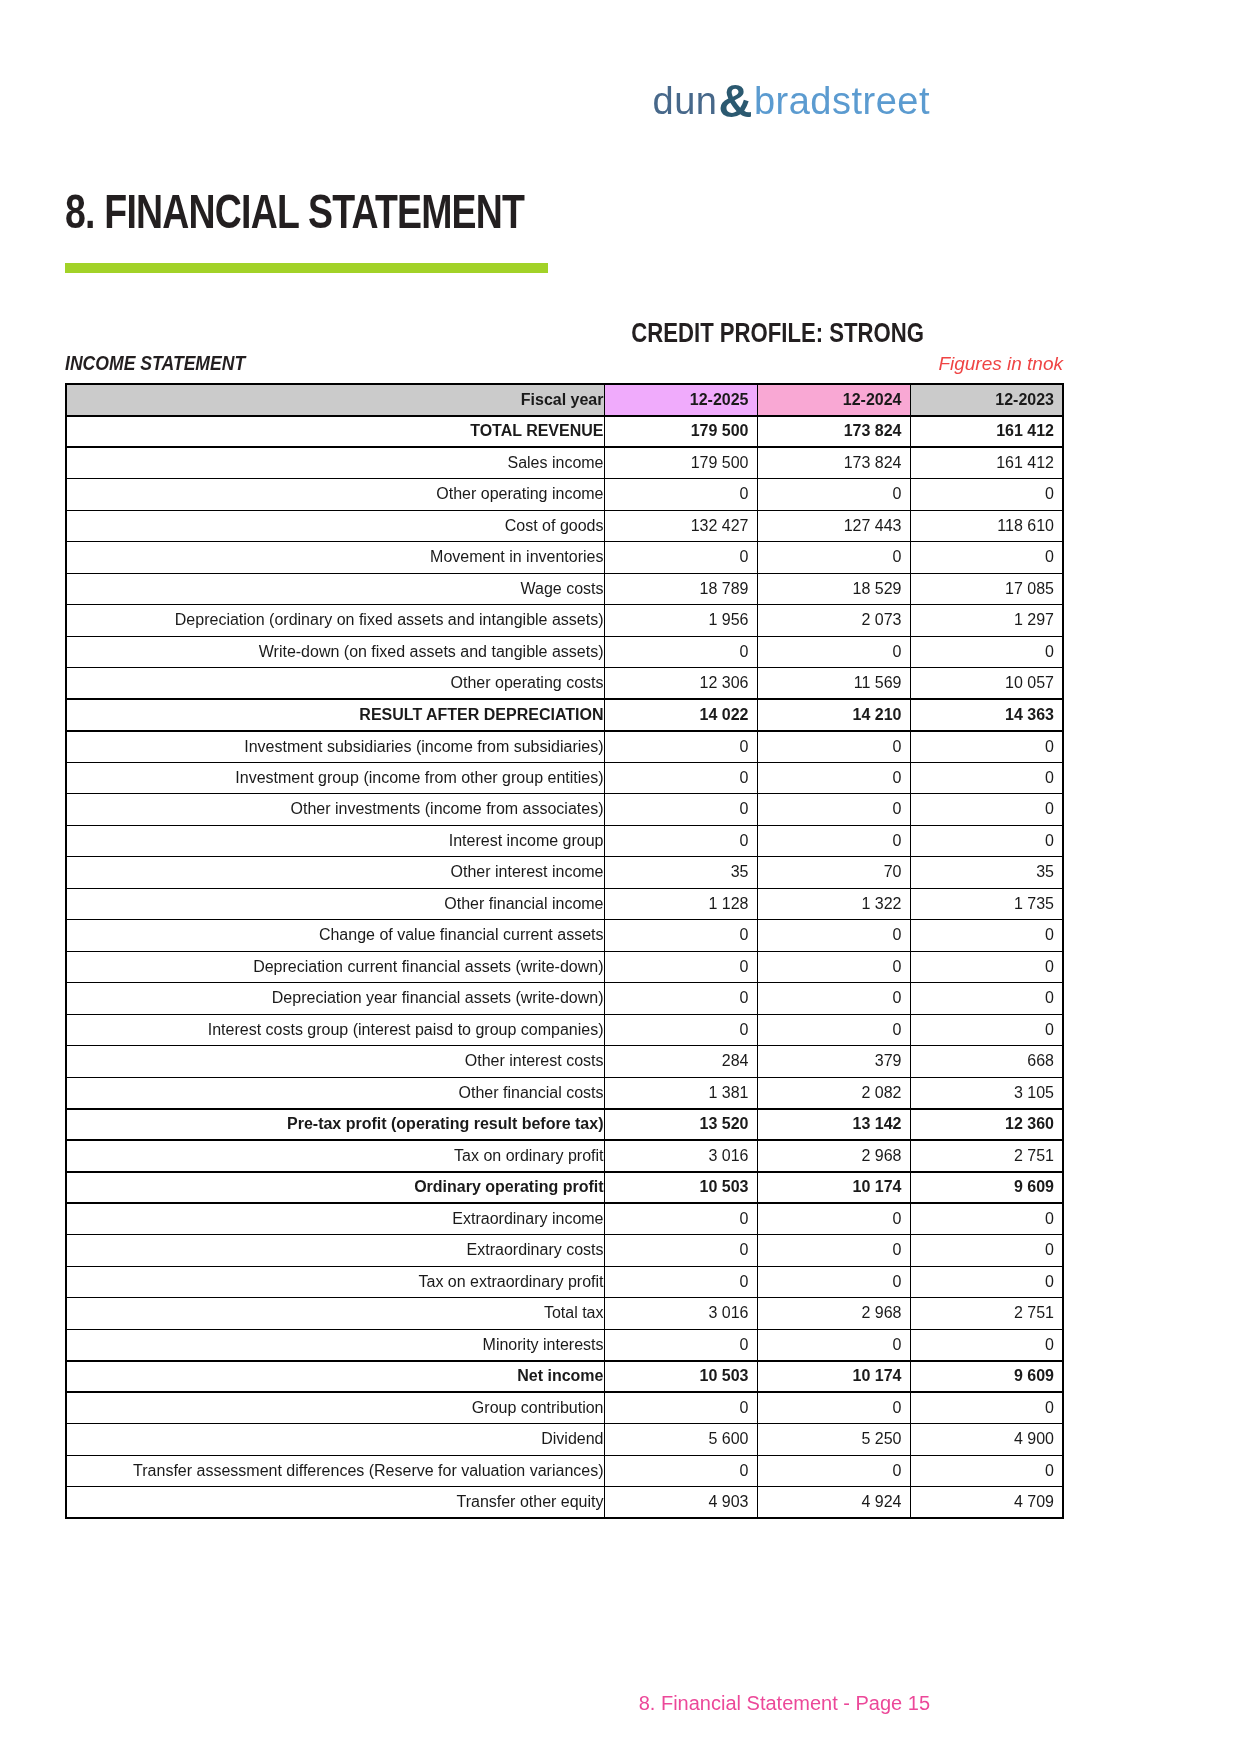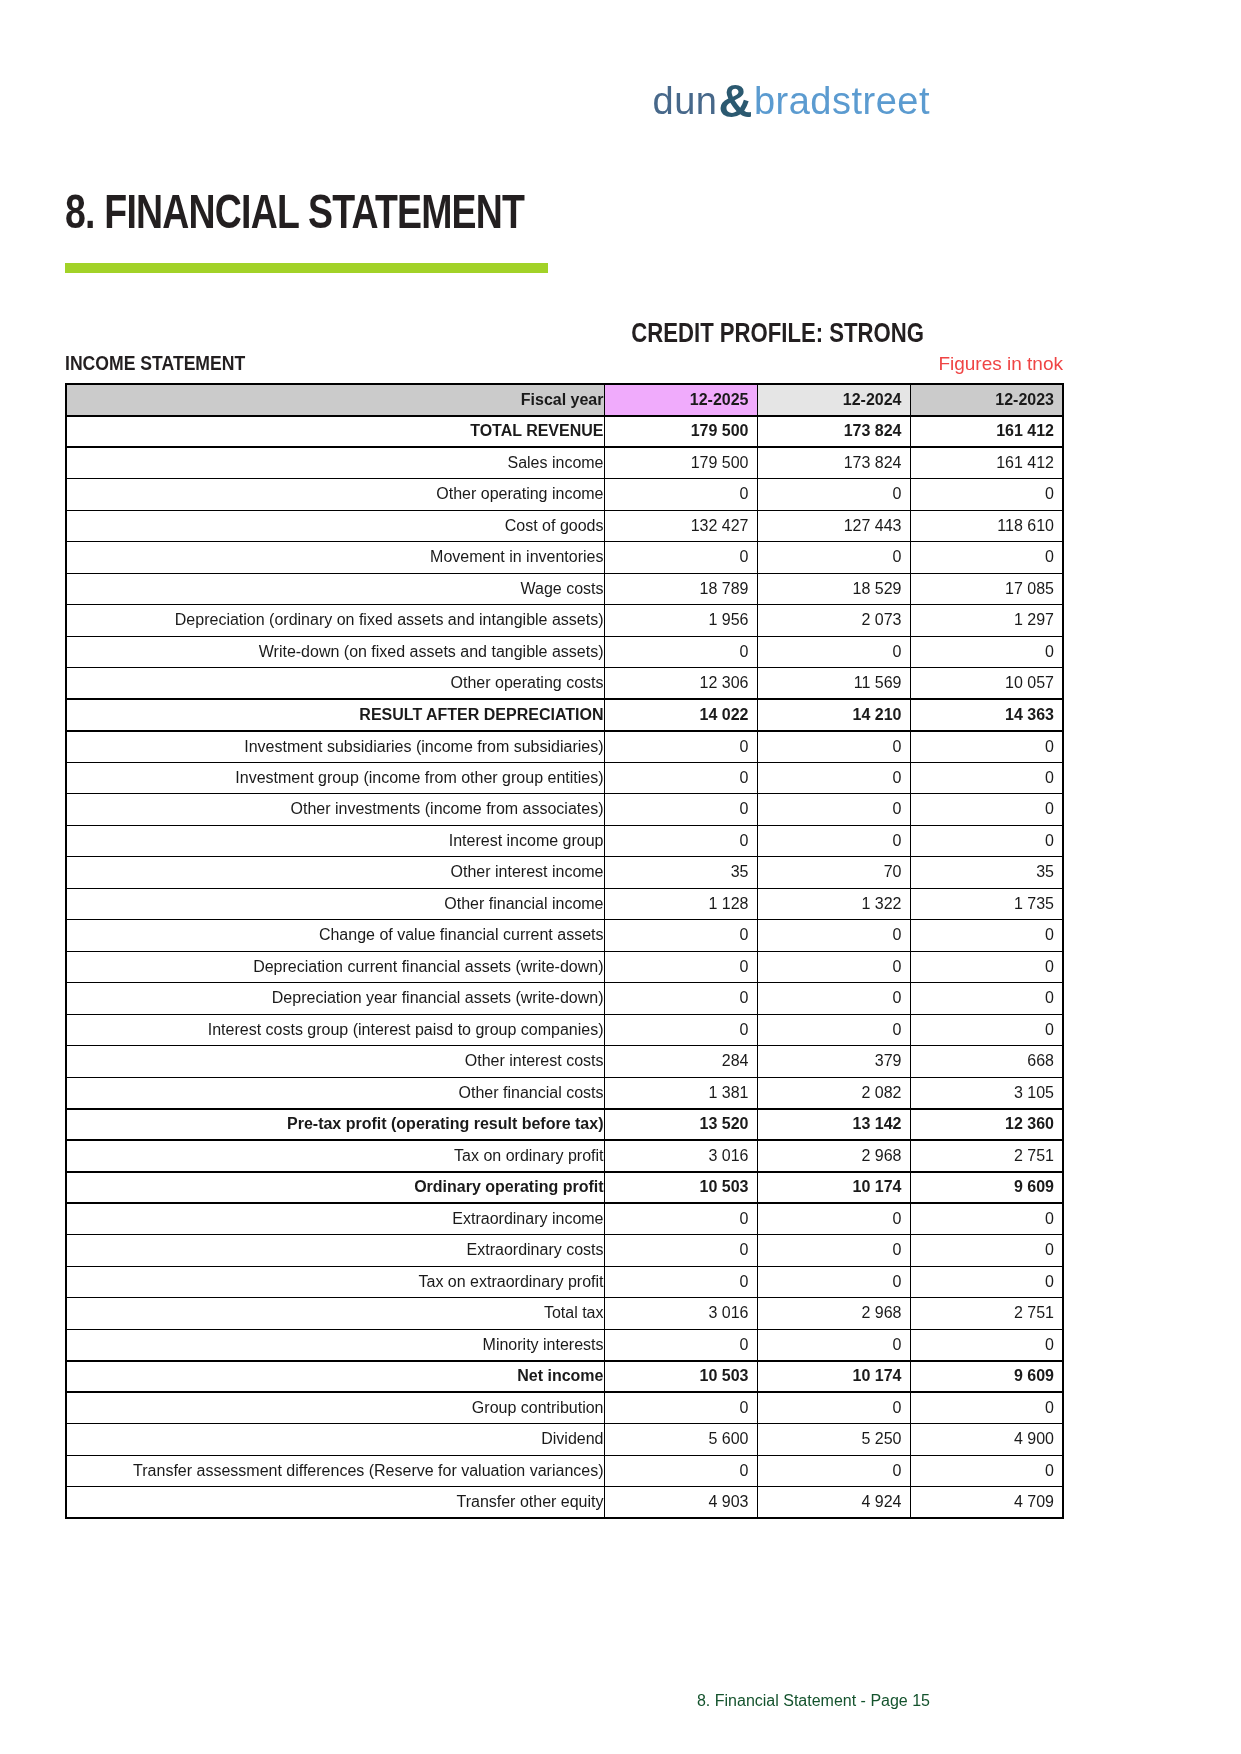--- a/index.html
+++ b/index.html
@@ -73,20 +73,21 @@
 
   
   .table-meta {
     position: absolute;
     top: 352px;
     left: 65px;
     width: 998px;
     display: flex;
     justify-content: space-between;
     align-items: baseline;
+    font-style: italic;
   }
   .section-title {
     font-size: 20px;
     font-weight: 700;
     color: #231f20;
     transform: scaleX(0.88);
     transform-origin: left center;
     white-space: nowrap;
   }
   .figures-note {
@@ -131,22 +132,22 @@
     font-weight: 700;
     border-top: 2px solid #000;
     border-bottom: 2px solid #000;
   }
 
   
   .footer {
     position: absolute;
     top: 1692px;
     right: 172px;
-    font-size: 16px;
-    color: #14532d;
+    font-size: 20px;
+    color: #ec4899;
     white-space: nowrap;
   }
 </style>
 </head>
 <body>
 
 <div class="page">
 
   <div class="logo">
     <span class="dun" style="color: rgb(71, 104, 138);">dun</span><span class="amp" style="color: rgb(43, 89, 112);">&amp;</span><span class="brad" style="color: rgb(91, 155, 208);">bradstreet</span>
@@ -166,21 +167,21 @@
     <colgroup>
       <col class="c-label">
       <col class="c-num">
       <col class="c-num">
       <col class="c-num">
     </colgroup>
     <thead>
       <tr>
         <th class="label" style="background: rgb(203, 203, 203);">Fiscal year</th>
         <th class="num" style="background: #f0abfc;">12-2025</th>
-        <th class="num" style="background: #e5e5e5;">12-2024</th>
+        <th class="num" style="background: #f9a8d4;">12-2024</th>
         <th class="num" style="background: rgb(203, 203, 203);">12-2023</th>
       </tr>
     </thead>
     <tbody>
         <tr class="bold-row">
           <td class="label">TOTAL REVENUE</td>
           <td class="num">179 500</td>
           <td class="num">173 824</td>
           <td class="num">161 412</td>
         </tr>

